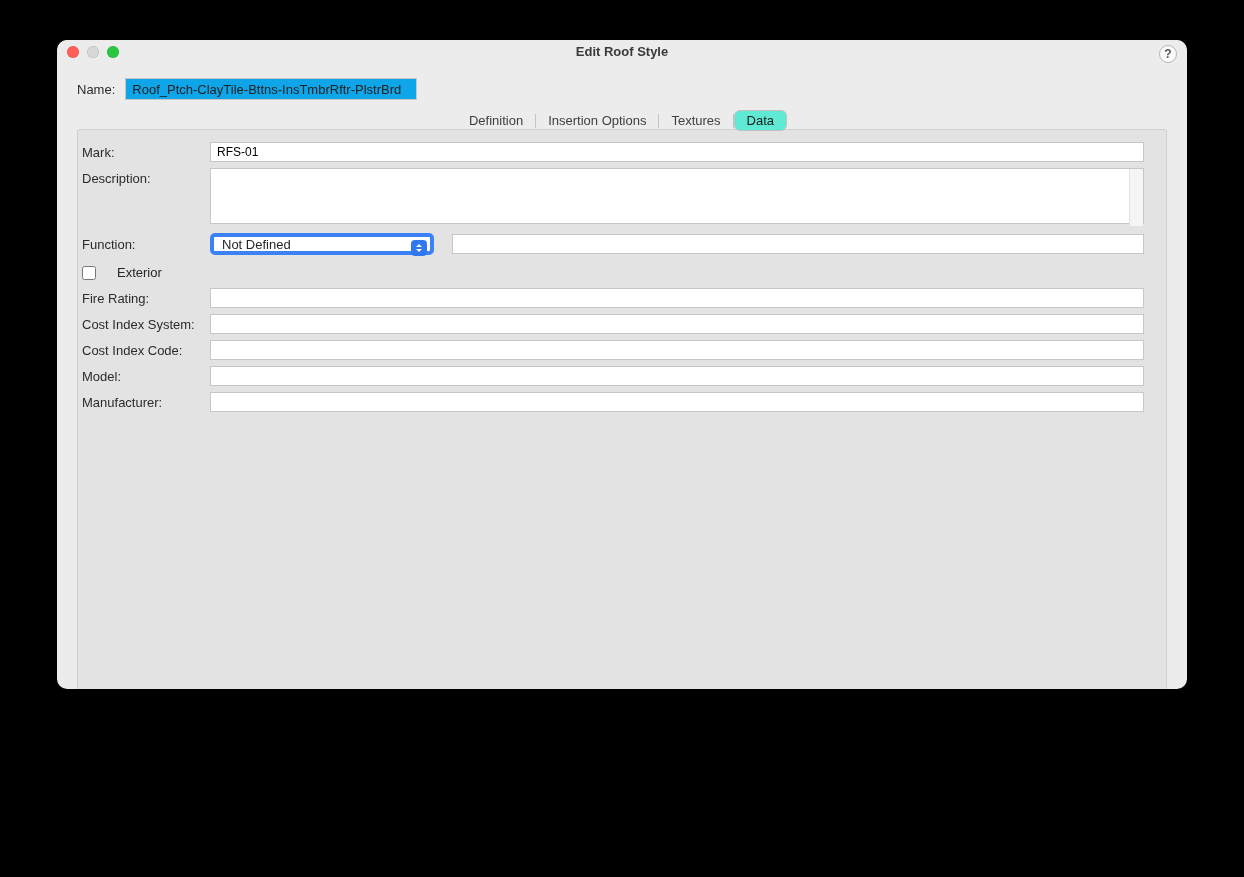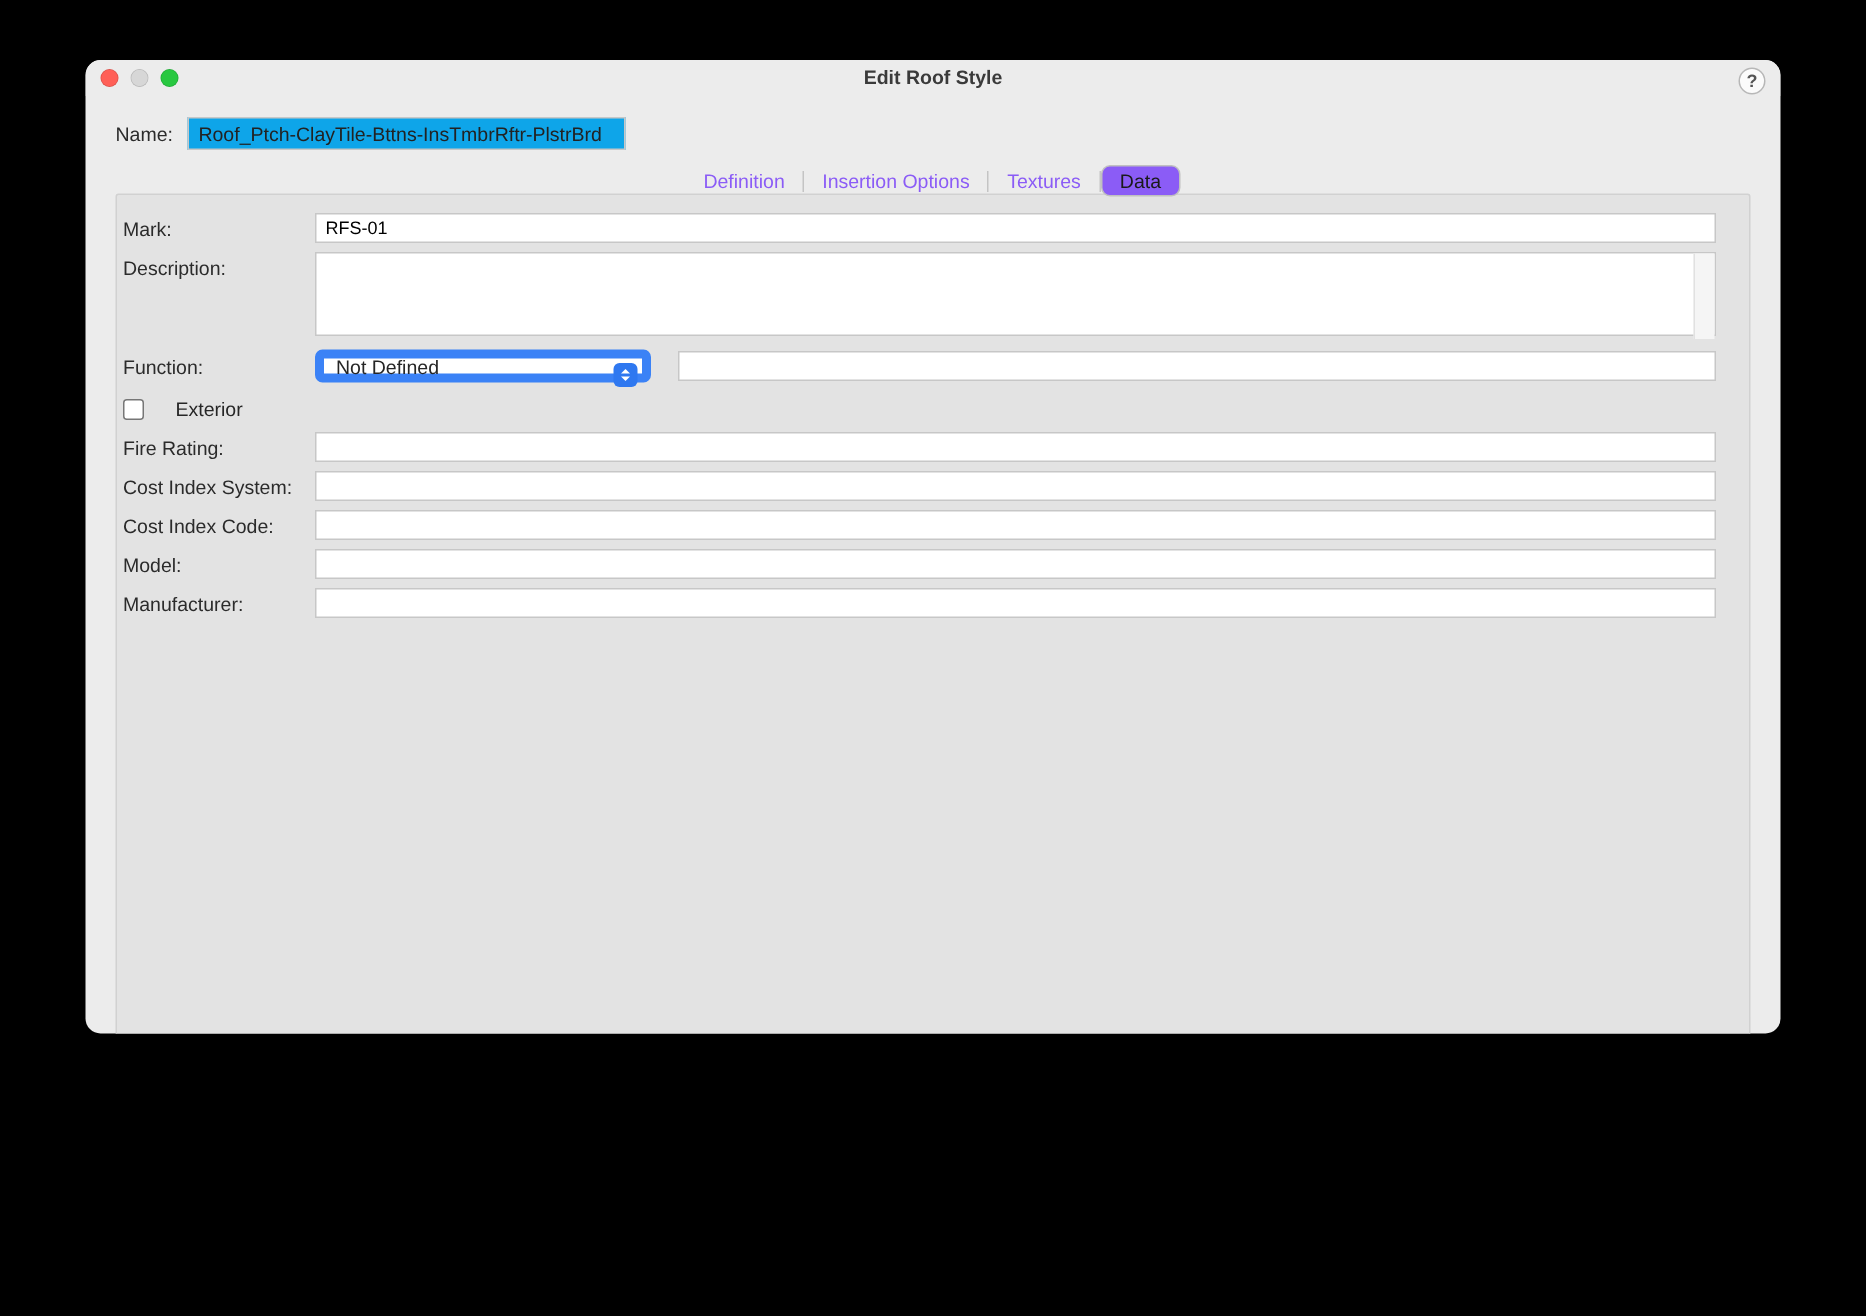--- a/index.html
+++ b/index.html
@@ -102,29 +102,29 @@
     gap: 0;
     margin-top: 4px;
   }
   .seg {
     display: inline-flex;
     align-items: center;
     background: transparent;
   }
   .seg .tab {
     padding: 3px 12px;
-    color: #8b5cf6;
+    color: #404040;
     position: relative;
   }
   .seg .sep {
     width: 1px; height: 14px;
     background: #c4c4c4;
   }
   .seg .tab.active {
-    background: #8b5cf6;
+    background: #5eead4;
     border: 1px solid #c0c0c0;
     border-radius: 6px;
     color: #1a1a1a;
     padding: 2px 12px;
   }
 
   .panel {
     margin-top: -2px;
     background: #e3e3e3;
     border: 1px solid #d1d1d1;
@@ -176,21 +176,21 @@
     display: flex;
     gap: 18px;
     align-items: center;
   }
   .select-wrap {
     position: relative;
     display: inline-flex;
     align-items: center;
     height: 22px;
     background: #fff;
-    border: 6px solid #3b82f6;
+    border: 4px solid #3b82f6;
     border-radius: 5px;
     padding: 0 24px 0 8px;
     min-width: 224px;
   }
   .select-wrap .stepper {
     position: absolute;
     right: 3px;
     top: 3px;
     width: 16px;
     height: 16px;

